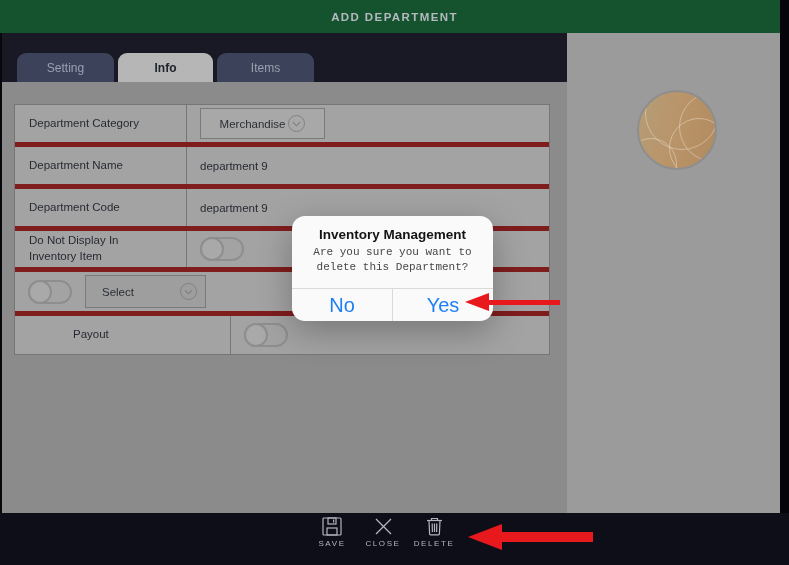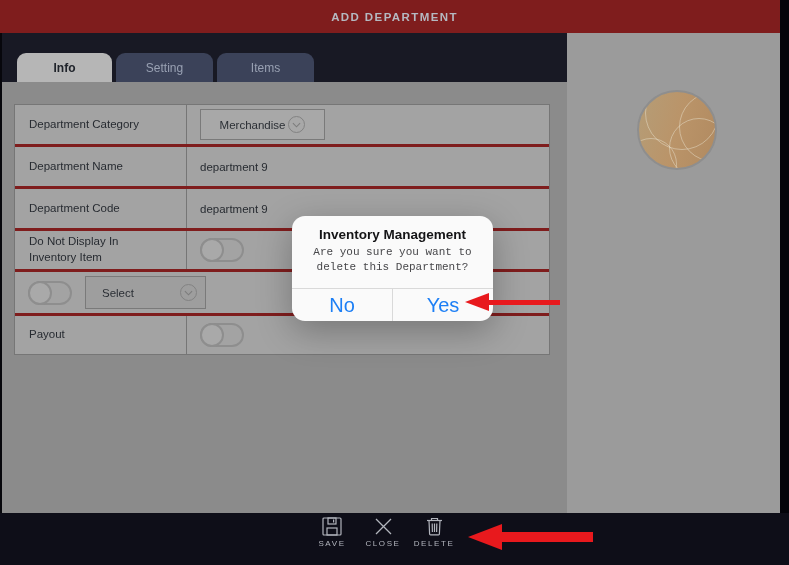--- a/index.html
+++ b/index.html
@@ -1,40 +1,40 @@
 <!DOCTYPE html>
 <html style="--accent-blue: #1d7ff5; --annotation-red: #e8191d; --panel-gray: #9b9b9b; --row-gray: #a3a3a3; --header-dark: #0e0e18;"><head>
 <meta charset="utf-8">
 <style>
   * { margin:0; padding:0; box-sizing:border-box; }
   html,body { background:#222; }
   body { font-family:"Liberation Sans", sans-serif; }
   #screen { position:relative; width:789px; height:565px; background:#07070c; overflow:hidden; }
 
   
-  .header { position:absolute; left:0; top:0; width:789px; height:33px; background:#7f1d1d;
+  .header { position:absolute; left:0; top:0; width:789px; height:33px; background:#14532d;
             display:flex; align-items:center; justify-content:center; }
   .header-title { color:#b5b9c1; font-size:11.5px; letter-spacing:1.4px; font-weight:600; }
 
   
   .tabstrip { position:absolute; left:2px; top:33px; width:565px; height:49px; background:#181924;
               display:flex; align-items:flex-end; padding-left:15px; }
   .tab { height:29px; border-radius:9px 9px 0 0; display:flex; align-items:center; justify-content:center;
          font-size:12px; margin-right:4px; cursor:default; }
   .tab.active { background:#b6b6b6; color:#20242b; font-weight:700; width:95px; }
   .tab.inactive { background:#3b4259; color:#99a1b3; width:97px; }
 
   
   .content { position:absolute; left:2px; top:82px; width:565px; height:431px; background:#8b8b8b; }
 
   
   .form-table { position:absolute; left:12px; top:22px; width:536px; background:#a3a3a3;
                 border:1px solid #767676; }
-  .form-row { display:flex; border-bottom:3px solid #7f1d1d; }
-  .form-row:last-child { border-bottom:none; }
+  .form-row { display:flex; border-bottom:5px solid #7f1d1d; }
+  .form-row:last-child { border-bottom:none;padding-left:44px; }
   .cell-label { width:172px; border-right:1px solid #767676; display:flex; align-items:center;
                 padding:0 18px 0 14px; font-size:11.5px; color:#272b31; line-height:1.35; }
   .cell-value { flex:1; display:flex; align-items:center; padding-left:13px; font-size:11.5px; color:#272b31; }
 
   .h42{height:42px}.h48{height:48px}.h41{height:41px}.h44{height:44px}.h38{height:38px}
 
   .dropdown { height:31px; border:1px solid #7a7a7a; background:#a8a8a8; display:flex; align-items:center;
               justify-content:center; gap:3px; font-size:11.5px; color:#2b2f35; }
   .dd-merch { width:125px; }
   .dd-select { width:121px; height:33px; margin-left:13px; background:#9e9e9e;
@@ -94,25 +94,25 @@
 </head>
 <body>
 
 <div id="screen">
 
   <div class="header">
     <div class="header-title">ADD DEPARTMENT</div>
   </div>
 
   <div class="tabstrip">
+    <div class="tab inactive">
+        <span>Setting</span>
+      </div>
     <div class="tab active">
         <span>Info</span>
-      </div>
-    <div class="tab inactive">
-        <span>Setting</span>
       </div>
     <div class="tab inactive">
         <span>Items</span>
       </div>
   </div>
 
   <div class="content">
     <div class="form-table">
 
       <div class="form-row h42">

